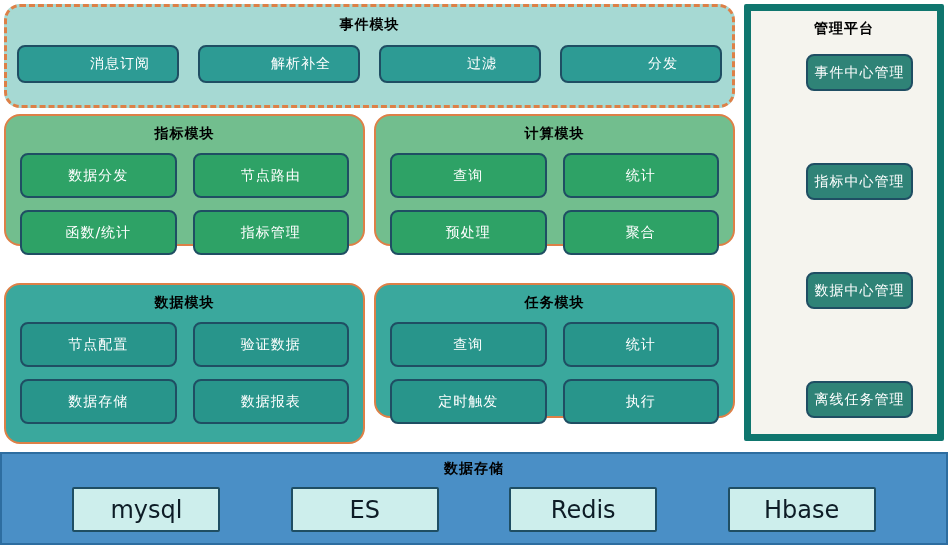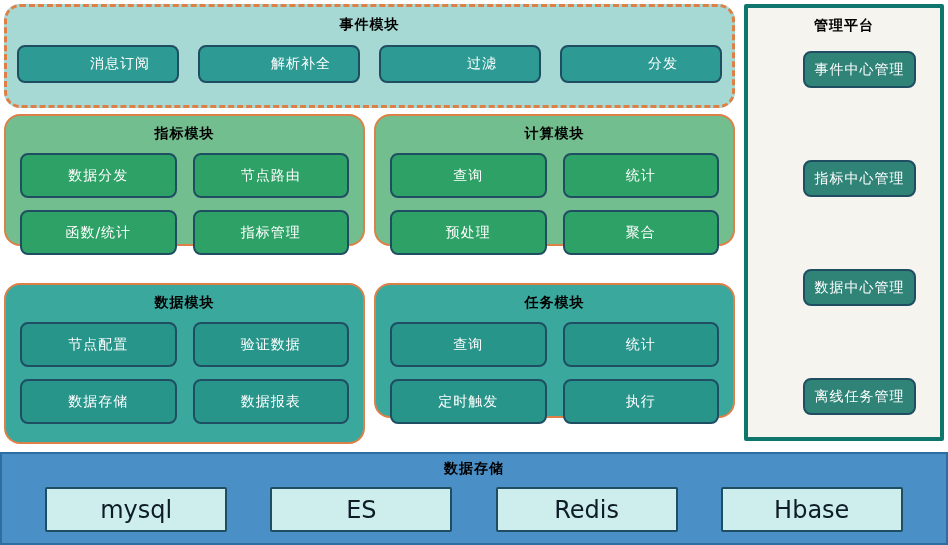--- a/index.html
+++ b/index.html
@@ -69,21 +69,21 @@
   .mid-grid .btn { height: 45px; }
   .indicator .btn, .compute .btn { background: #2ea266; }
   .data .btn, .task .btn { background: #28958b; }
 
   
   .platform {
     position: absolute;
     left: 744px; top: 4px;
     width: 200px; height: 437px;
     background: #f5f4ee;
-    border: 4px solid #0f766e;
+    border: 7px solid #0f766e;
     border-radius: 2px;
   }
   .platform-col {
     display: flex;
     flex-direction: column;
     justify-content: space-between;
     height: 380px;
     padding: 16px 24px 0 24px;
     margin-left: 31px;
   }
@@ -97,21 +97,21 @@
     background: #4a8fc6;
     border: 2px solid #2d6da0;
   }
   .storage .module-title { padding-top: 6px; }
   .storage-row {
     display: flex;
     justify-content: space-evenly;
     padding-top: 9px;
   }
   .storage-box {
-    width: 182px; height: 45px;
+    width: 148px; height: 45px;
     background: #cdeeec;
     border: 2px solid #1f4e63;
     border-radius: 2px;
     color: #0d1c26;
     font-size: 24px;
     display: flex;
     align-items: center;
     justify-content: center;
   }
 </style>

